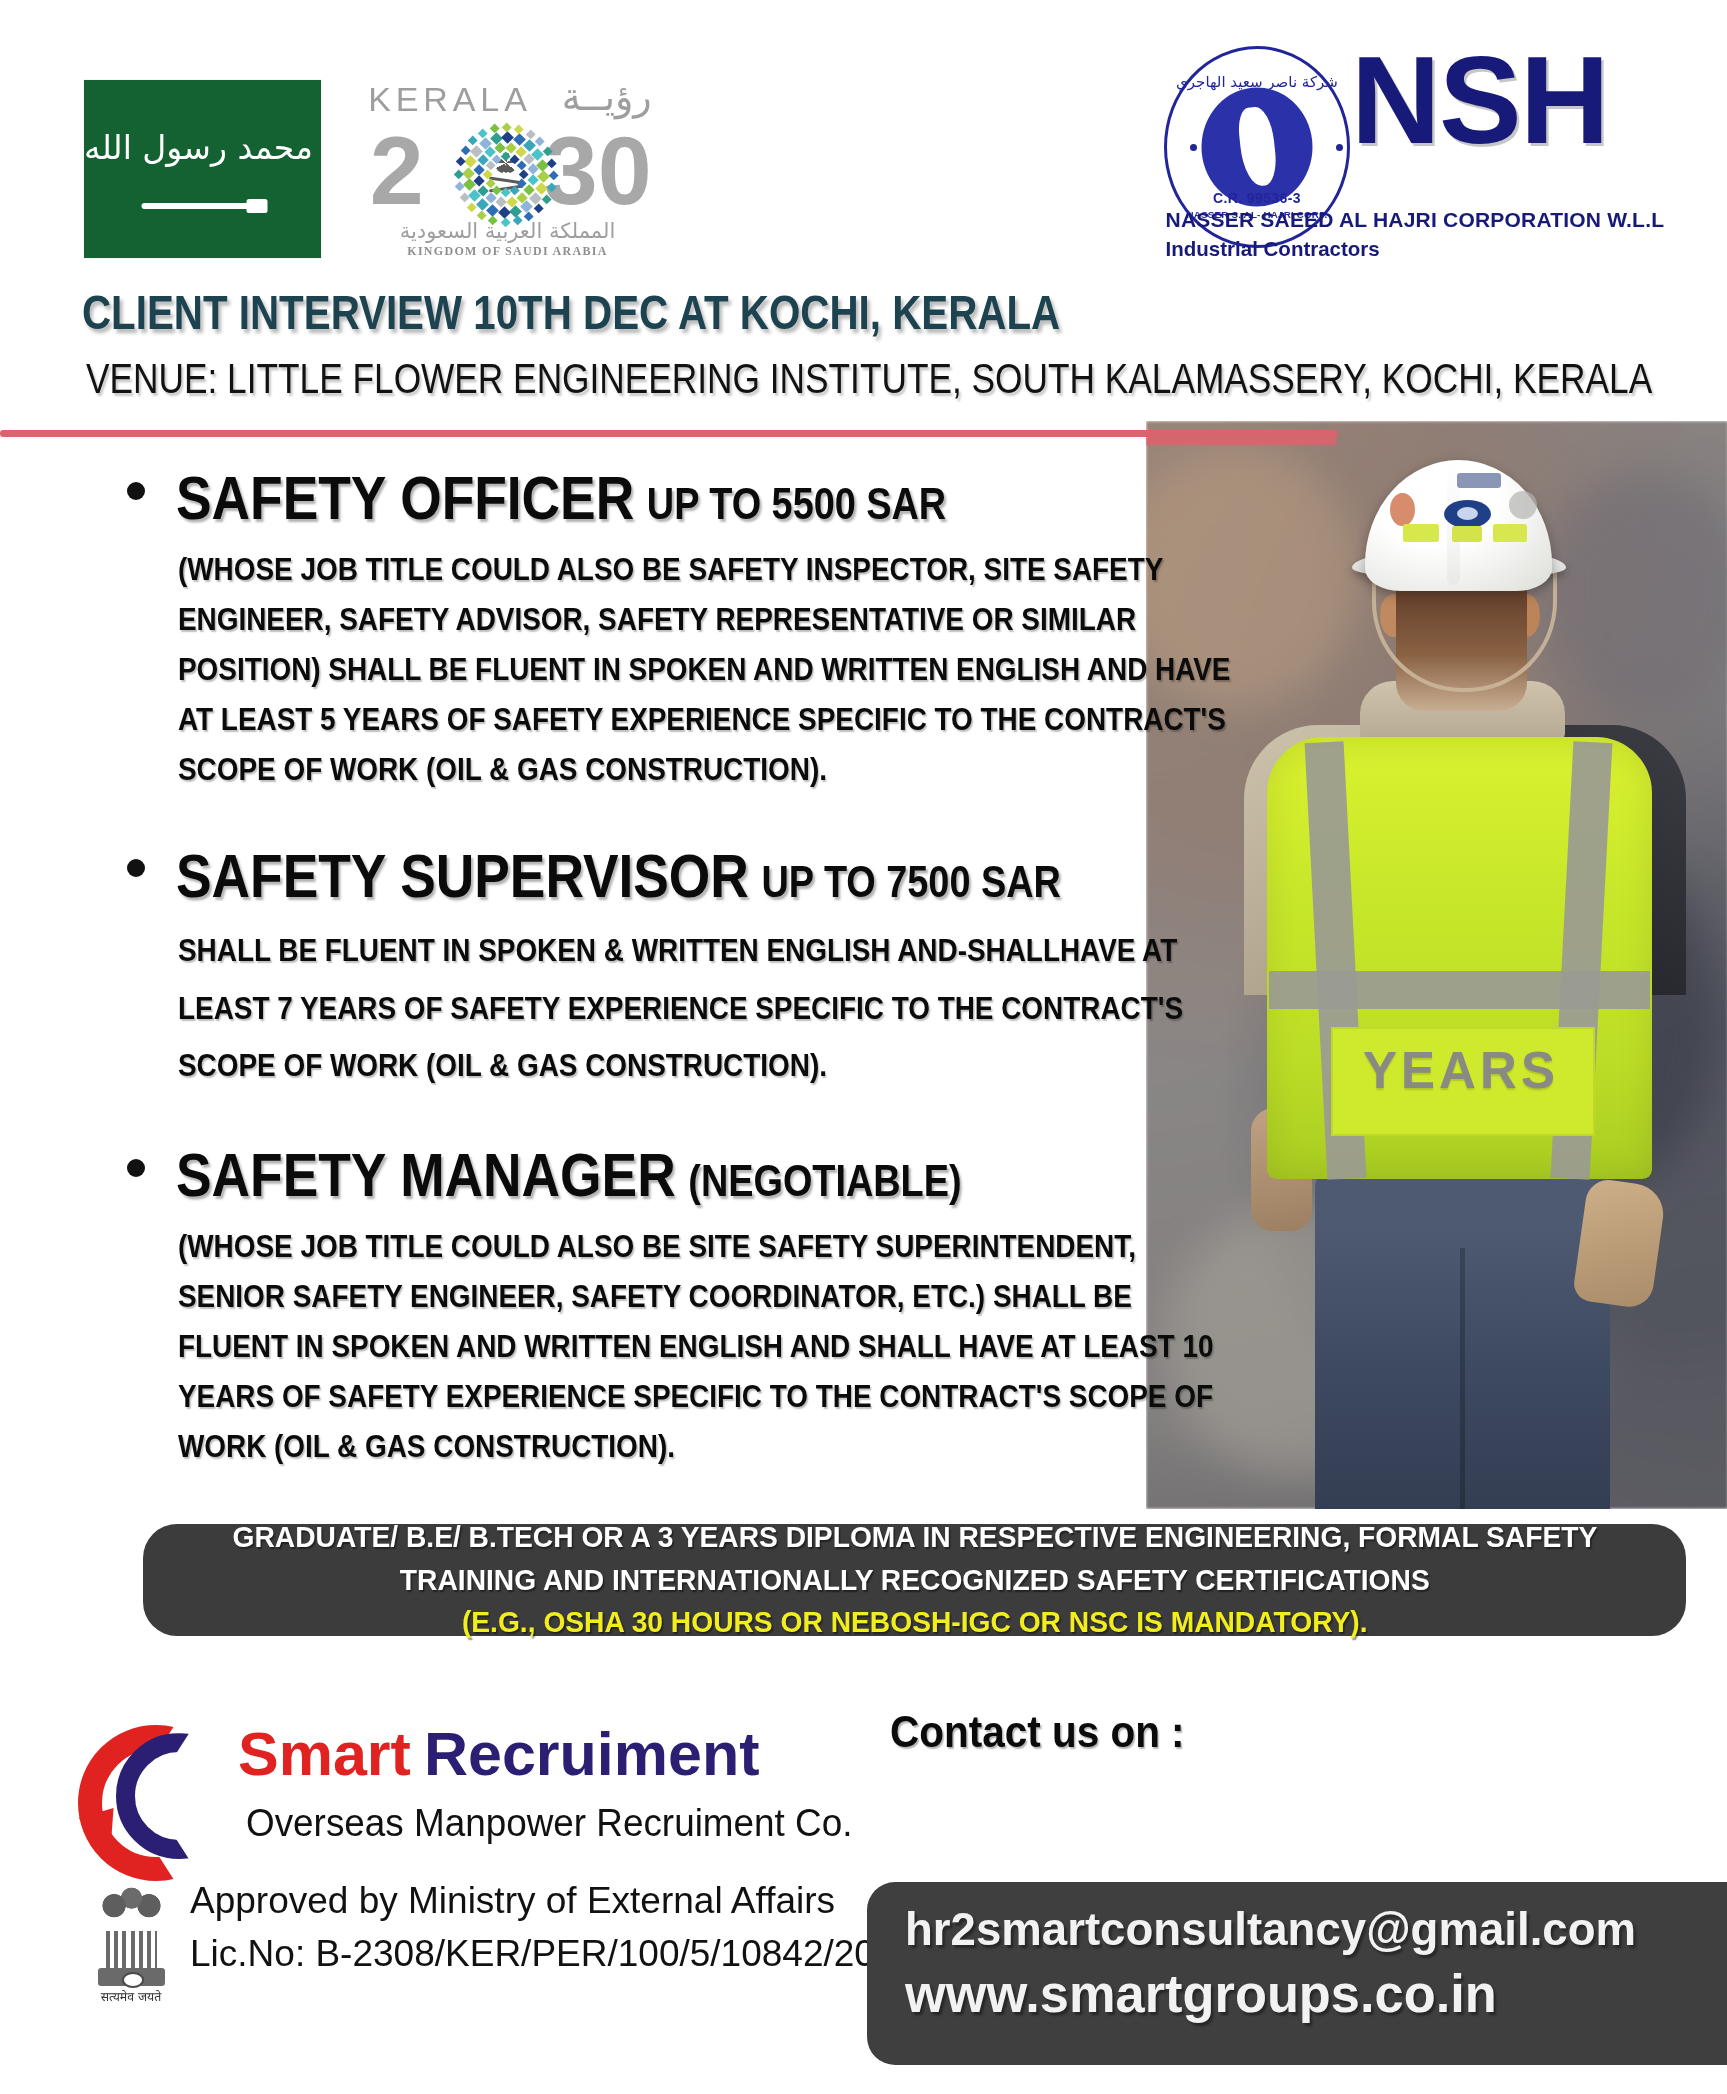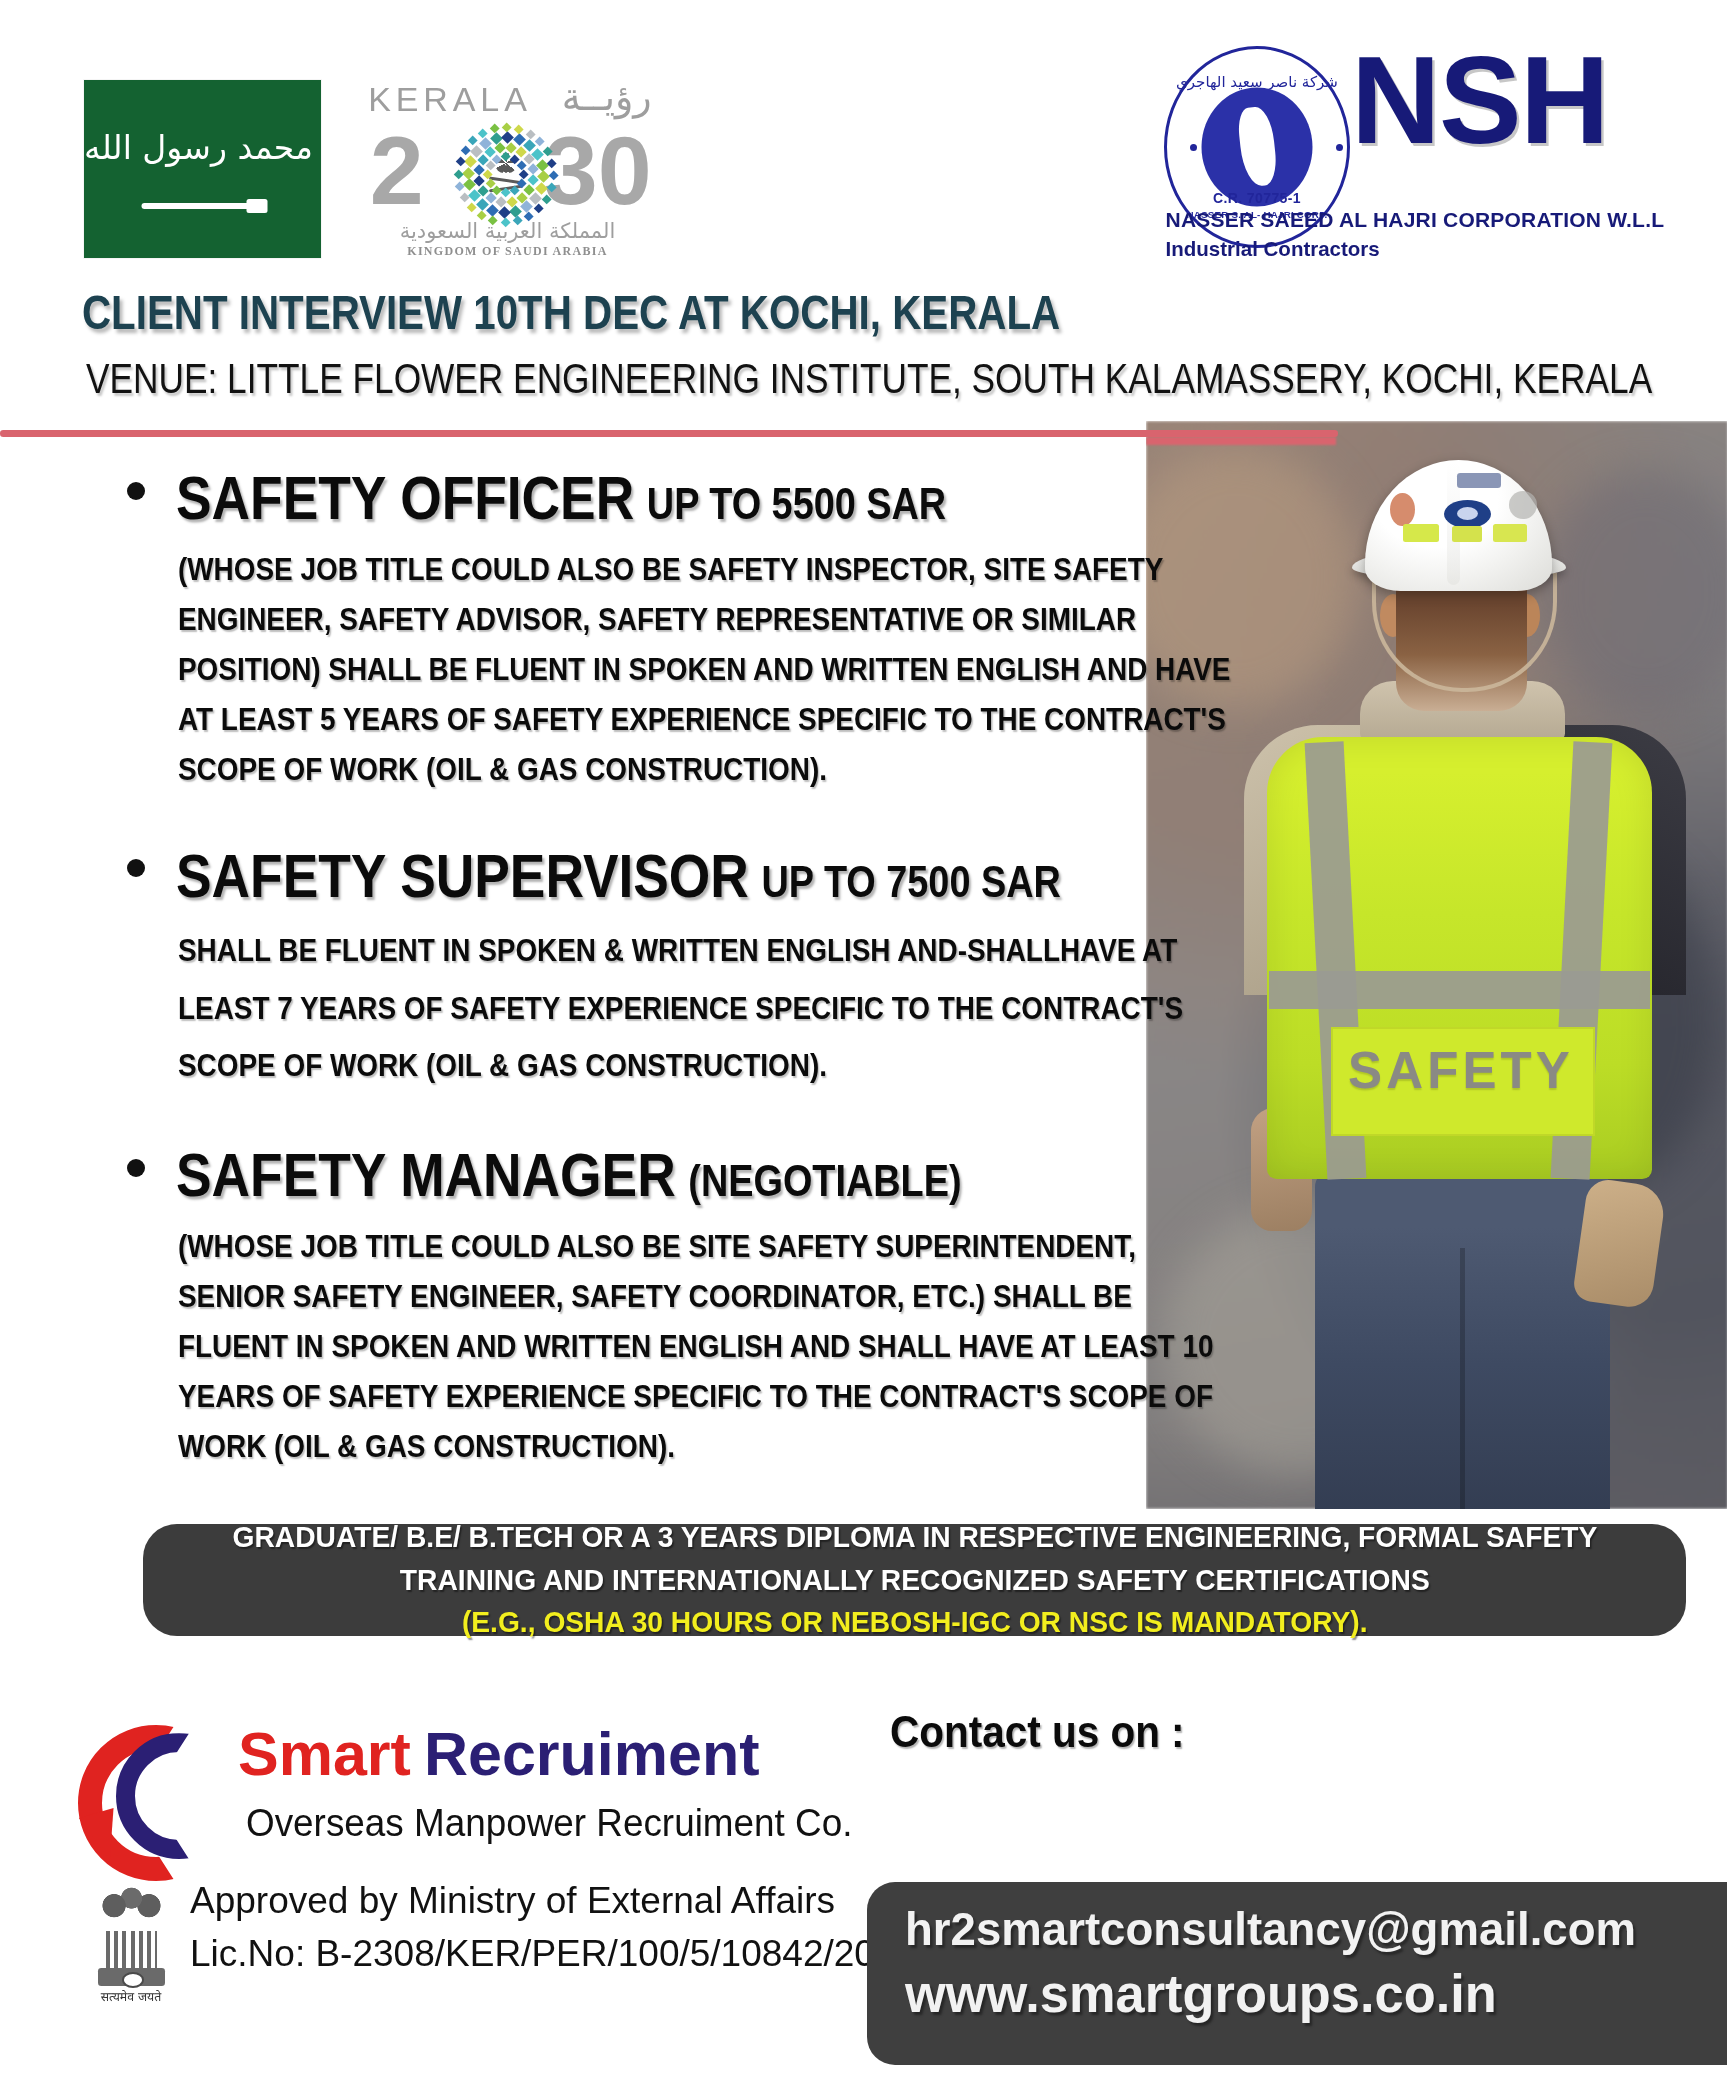--- a/index.html
+++ b/index.html
@@ -430,21 +430,21 @@
       <div class="hand-l"></div>
       <div class="glove"></div>
       <div class="shoulder-l"></div>
       <div class="shoulder-r"></div>
       <div class="collar"></div>
       <div class="vest"></div>
       <div class="vest-strip vs-l"></div>
       <div class="vest-strip vs-r"></div>
       <div class="vest-strip vs-h"></div>
       <div class="vest-panel"></div>
-      <div class="vest-text">SAFETY</div>
+      <div class="vest-text">YEARS</div>
       <div class="ear-l"></div>
       <div class="ear-r"></div>
       <div class="neck"></div>
       <div class="chinstrap"></div>
       <div class="helmet-brim"></div>
       <div class="helmet"></div>
       <div class="helmet-ridge"></div>
       <div class="hat-sticker hs-red"></div>
       <div class="hat-sticker hs-arab"></div>
       <div class="hat-sticker hs-gray"></div>
@@ -549,21 +549,21 @@
   </div>
 
   <div class="nsh">
     <div class="nsh-seal">
       <div class="nsh-seal-ar">شركة ناصر سعيد الهاجري</div>
       <div class="nsh-seal-inner">
         <div class="nsh-seal-map"></div>
       </div>
       <div class="nsh-seal-dot nsh-sd-l"></div>
       <div class="nsh-seal-dot nsh-sd-r"></div>
-      <div class="nsh-seal-cr">C.R. 70775-1</div>
+      <div class="nsh-seal-cr">C.R. 99536-3</div>
       <div class="nsh-seal-name">NASSER S. AL- HAJRI CORP.</div>
     </div>
     <div class="nsh-mark">NSH</div>
     <div class="nsh-corp">NASSER SAEED AL HAJRI CORPORATION W.L.L</div>
     <div class="nsh-sub">Industrial Contractors</div>
   </div>
 
   <div class="headline">CLIENT INTERVIEW 10TH DEC AT KOCHI, KERALA</div>
   <div class="venue">VENUE: LITTLE FLOWER ENGINEERING INSTITUTE, SOUTH KALAMASSERY, KOCHI, KERALA</div>
   <div class="divider"></div>

